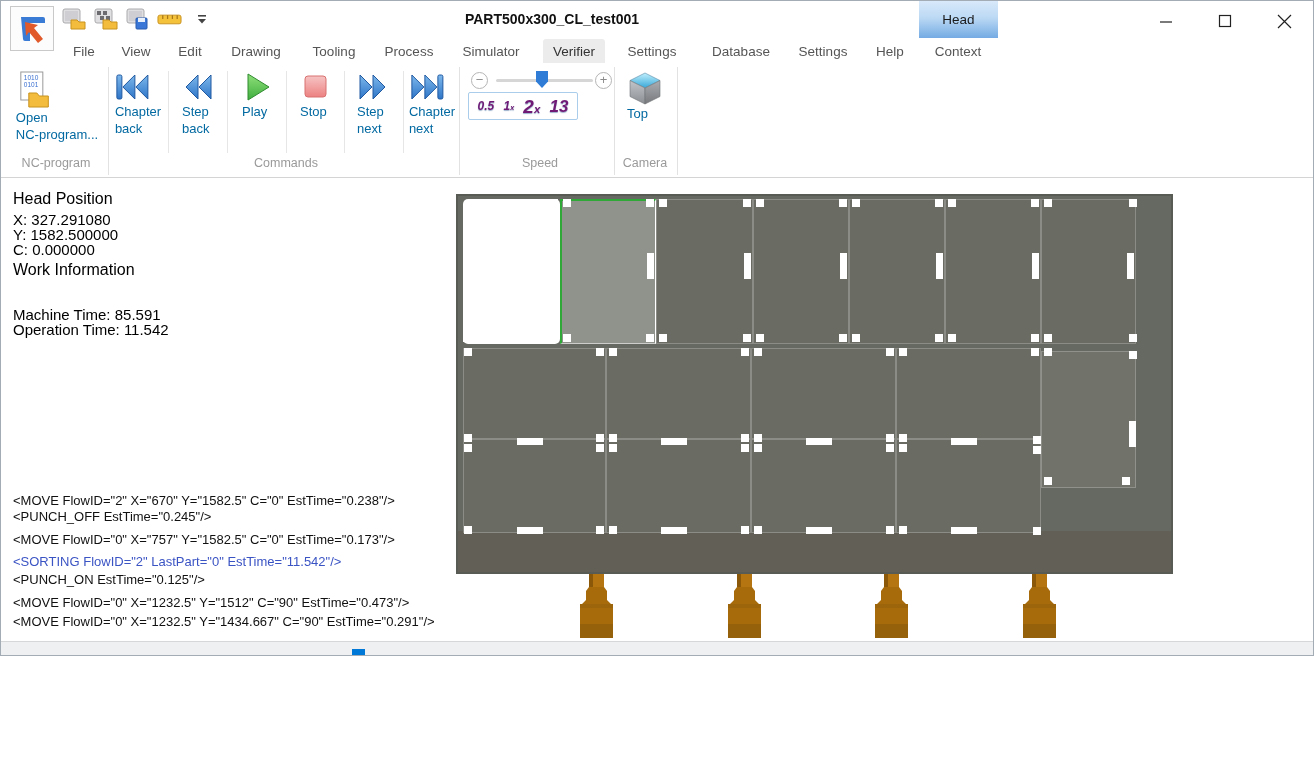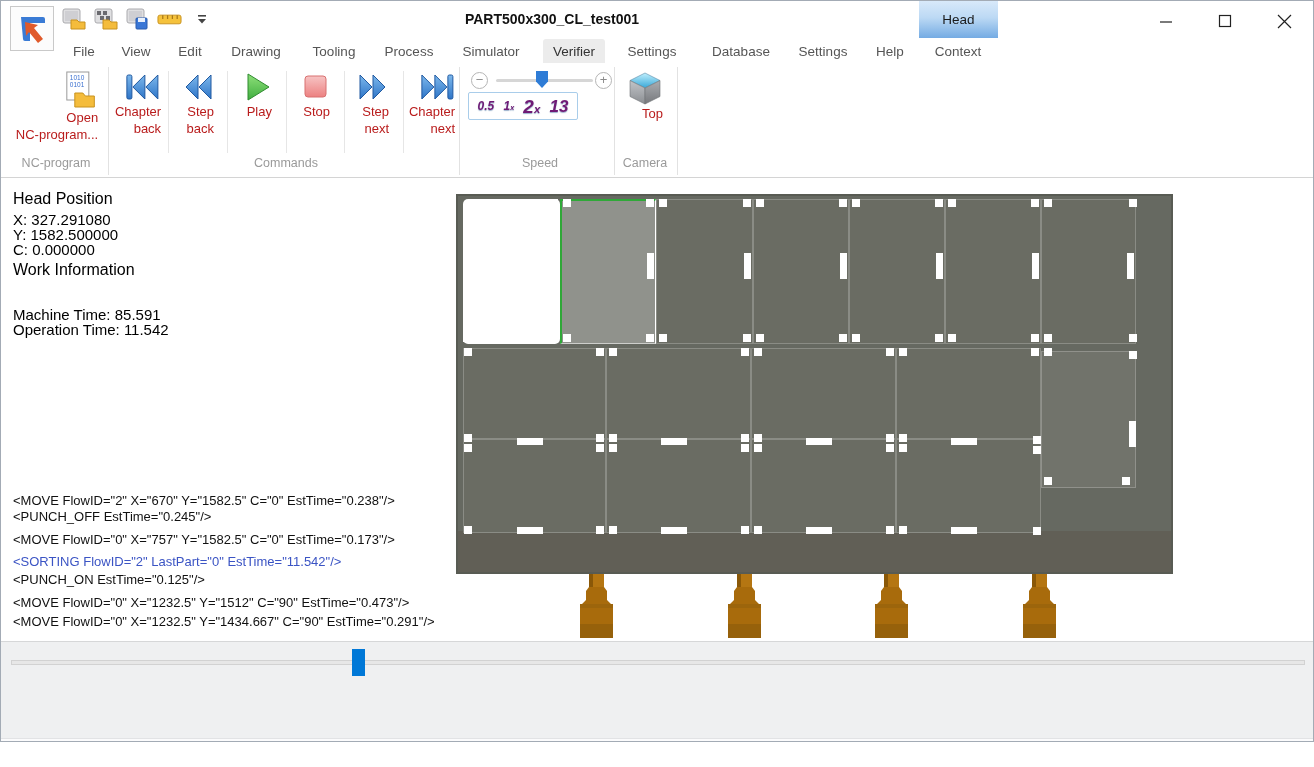--- a/index.html
+++ b/index.html
@@ -1,17 +1,17 @@
 <!DOCTYPE html>
 <html style="--accent: #0078d7; --sheet-bg: #666961; --sheet-border: #585b53; --sheet-bottom-strip: #615f56; --part-pending: #6a6c63; --part-current: #90928c; --part-done: #ffffff; --path-green: #2fa838; --clamp: #a86b0c; --nc-highlight: #3b54c4;"><head>
 <meta charset="utf-8">
 <style>
   html,body{margin:0;padding:0;background:#fff;}
   *{box-sizing:border-box;font-family:"Liberation Sans",sans-serif;}
-  .window{position:relative;width:1314px;height:742px;background:#fff;border:1px solid #a3abb5;overflow:hidden;}
+  .window{position:relative;width:1314px;height:656px;background:#fff;border:1px solid #a3abb5;overflow:hidden;}
   .abs{position:absolute;}
 
   
   .titlebar{position:absolute;left:0;top:0;width:100%;height:38px;background:#fff;}
   .logo{position:absolute;left:9px;top:5px;width:44px;height:45px;background:#fcfcfc;border:1px solid #c9c9c9;display:flex;align-items:center;justify-content:center;z-index:5;}
   .qat{position:absolute;left:60px;top:7px;display:flex;align-items:flex-start;gap:7px;}
   .qat-btn{width:25px;height:22px;display:flex;align-items:center;justify-content:center;}
   .app-title{position:absolute;left:551px;top:10px;transform:translateX(-50%);font-size:14px;font-weight:bold;color:#111;white-space:nowrap;}
   .sheet-tab{position:absolute;left:918px;top:0;width:79px;height:37px;background:linear-gradient(180deg,#d8e9fa 0%,#bcd9f4 45%,#74abe3 100%);display:flex;align-items:center;justify-content:center;font-size:13.5px;color:#1a1a1a;}
   .winbtn{position:absolute;top:8px;width:34px;height:24px;display:flex;align-items:center;justify-content:center;}
@@ -24,21 +24,21 @@
   
   .combo{position:absolute;left:1106px;top:38px;width:202px;height:23px;background:#fff;border:1px solid #4a4a4a;display:flex;align-items:center;}
   .combo-text{flex:1;font-size:13px;color:#111;padding-left:4px;white-space:nowrap;overflow:hidden;}
   .combo-arrow{width:18px;height:100%;background:#cde2f6;border-left:1px solid #9ab7d2;display:flex;align-items:center;justify-content:center;}
   .combo-arrow:after{content:"";width:0;height:0;border:4px solid transparent;border-top:5px solid #222;margin-top:4px;}
 
   
   .ribbon{position:absolute;left:0;top:62px;width:100%;height:115px;background:#fff;border-bottom:1px solid #d4d4d4;}
   .gsep{position:absolute;top:4px;height:108px;width:1px;background:#e2e2e2;}
   .bsep{position:absolute;top:8px;height:82px;width:1px;background:#e6e6e6;}
-  .rbtn{position:absolute;top:8px;transform:translateX(-50%);display:flex;flex-direction:column;align-items:flex-end;font-size:13px;color:#b91c1c;text-align:center;}
+  .rbtn{position:absolute;top:8px;transform:translateX(-50%);display:flex;flex-direction:column;align-items:flex-start;font-size:13px;color:#0369a1;text-align:center;}
   .rbtn .lbl{line-height:17px;}
   .grp-label{position:absolute;top:93px;transform:translateX(-50%);font-size:12.5px;color:#9a9a9a;white-space:nowrap;}
   .speed-box{position:absolute;left:467px;top:29px;width:110px;height:28px;border:1px solid #a9cdea;border-radius:2px;display:flex;align-items:center;justify-content:space-around;padding:0 4px;}
   .sp{font-weight:bold;font-style:italic;color:#701a75;text-shadow:0 1px 1px rgba(30,80,140,.45);line-height:1;}
   .sp small{font-size:60%;}
   .circle-btn{position:absolute;width:17px;height:17px;border:1px solid #b5b5b5;border-radius:50%;color:#8a8a8a;font-size:13px;line-height:14px;text-align:center;background:#fff;}
   .slider-track-r{position:absolute;left:495px;top:16px;width:97px;height:3px;background:#d6d6d6;border-radius:2px;}
   .slider-thumb-r{position:absolute;left:535px;top:8px;width:12px;height:17px;background:#2e7cd6;clip-path:polygon(0 0,100% 0,100% 62%,50% 100%,0 62%);}
 
   

